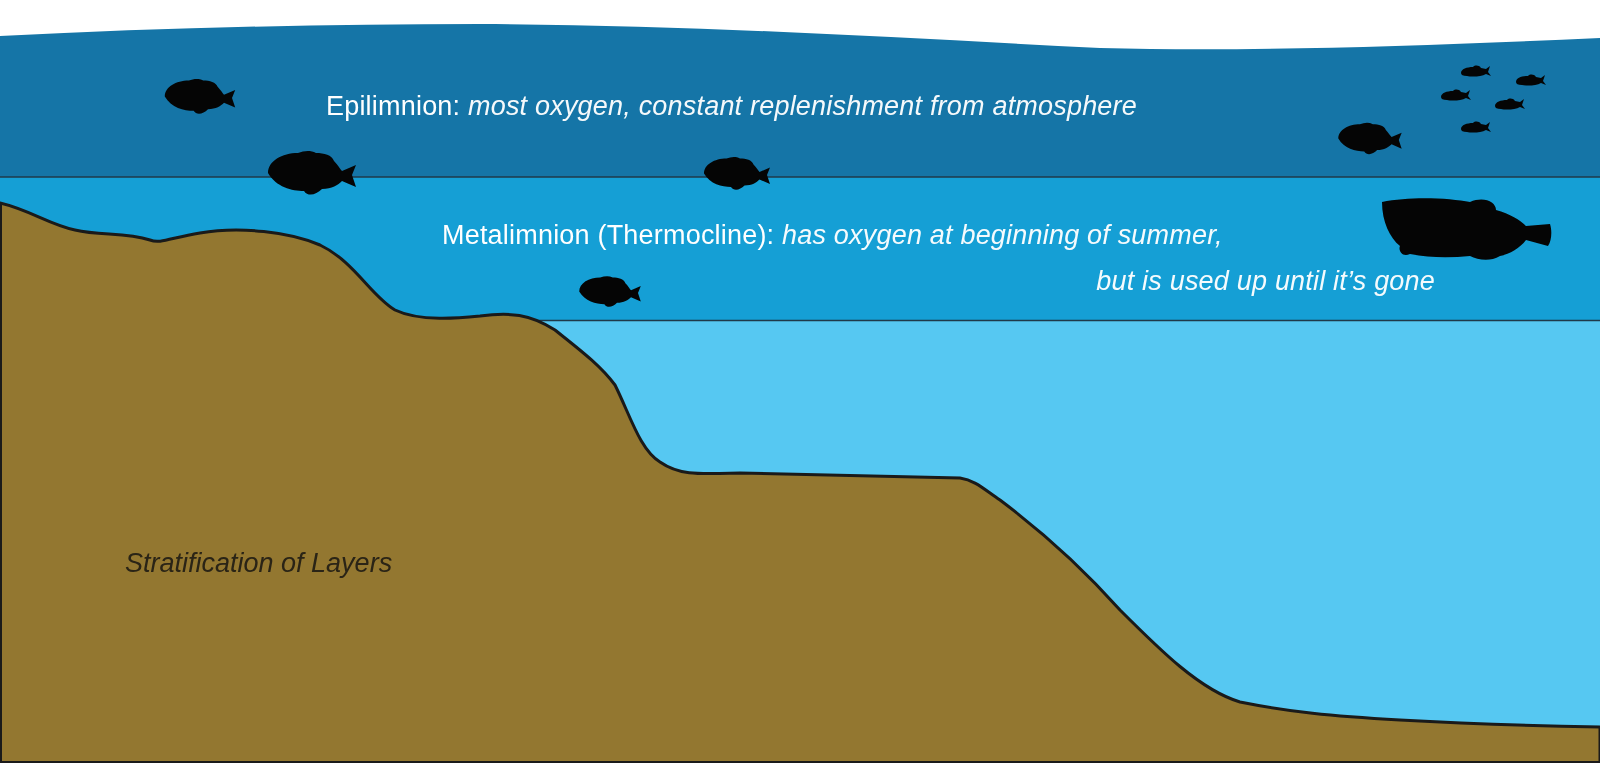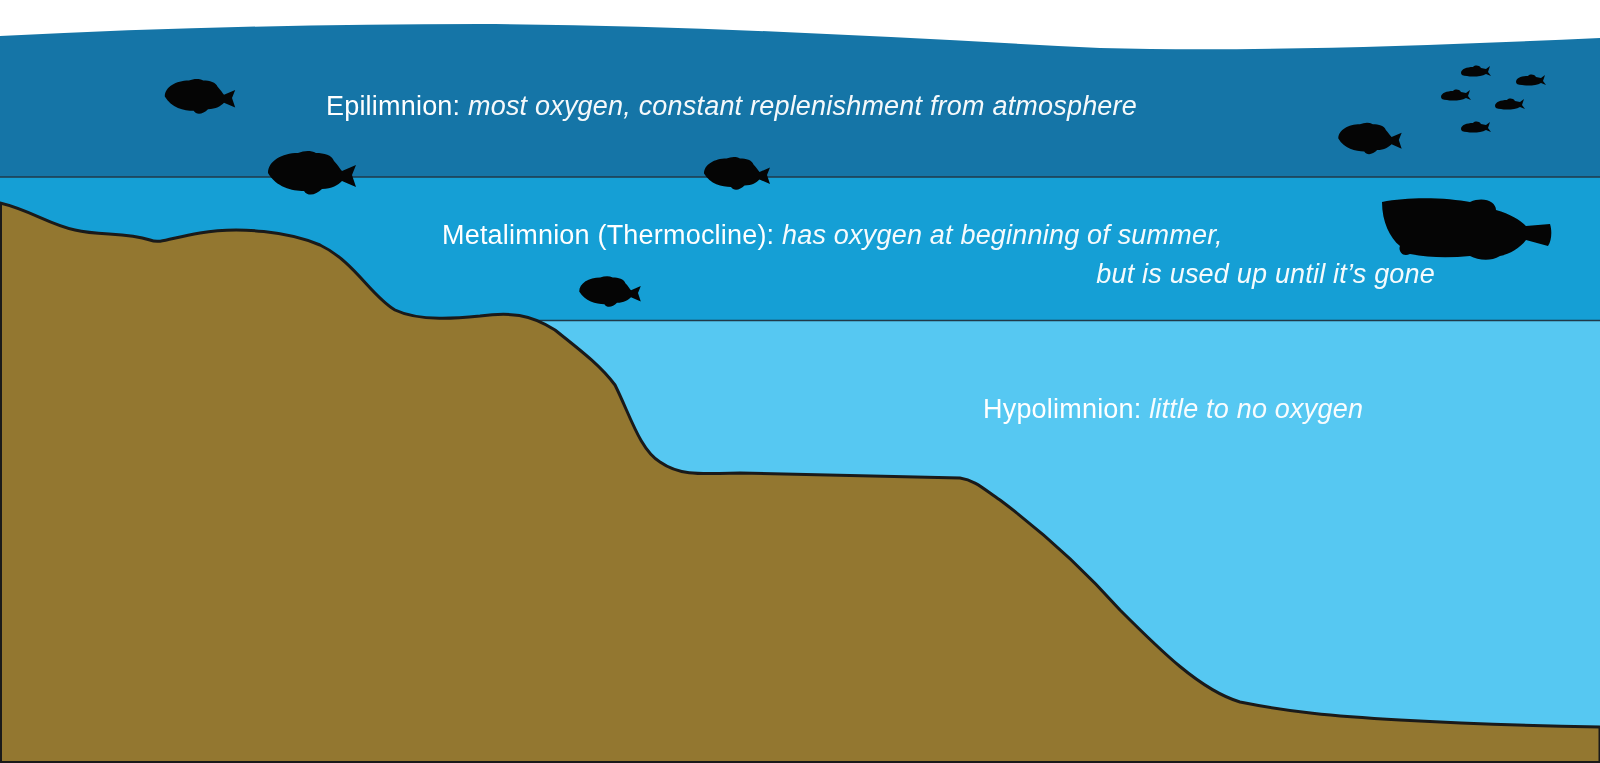--- a/index.html
+++ b/index.html
@@ -73,24 +73,21 @@
 
   <div class="label" style="left:326px; top:91px;">
     <span class="name">Epilimnion:</span>
     <span class="desc">most oxygen, constant replenishment from atmosphere</span>
   </div>
 
   <div class="label" style="left:404px; top:220px;margin-left:38px;">
     <span class="name">Metalimnion (Thermocline):</span>
     <span class="desc">has oxygen at beginning of summer,</span>
   </div>
-  <div class="label" style="right:165px; top:259px;">
+  <div class="label" style="right:165px; top:266px;">
     <span class="desc">but is used up until it’s gone</span>
   </div>
 
-  <div class="label" style="left:983px; top:394px;">
-    <span class="name">Hypolimnion:</span>
-    <span class="desc">little to no oxygen</span>
-  </div>
 
   <div class="caption" style="left:125px; top:542px;">
+    <div>Stratification of Layers</div>
   </div>
 </div>
 
 </body></html>

